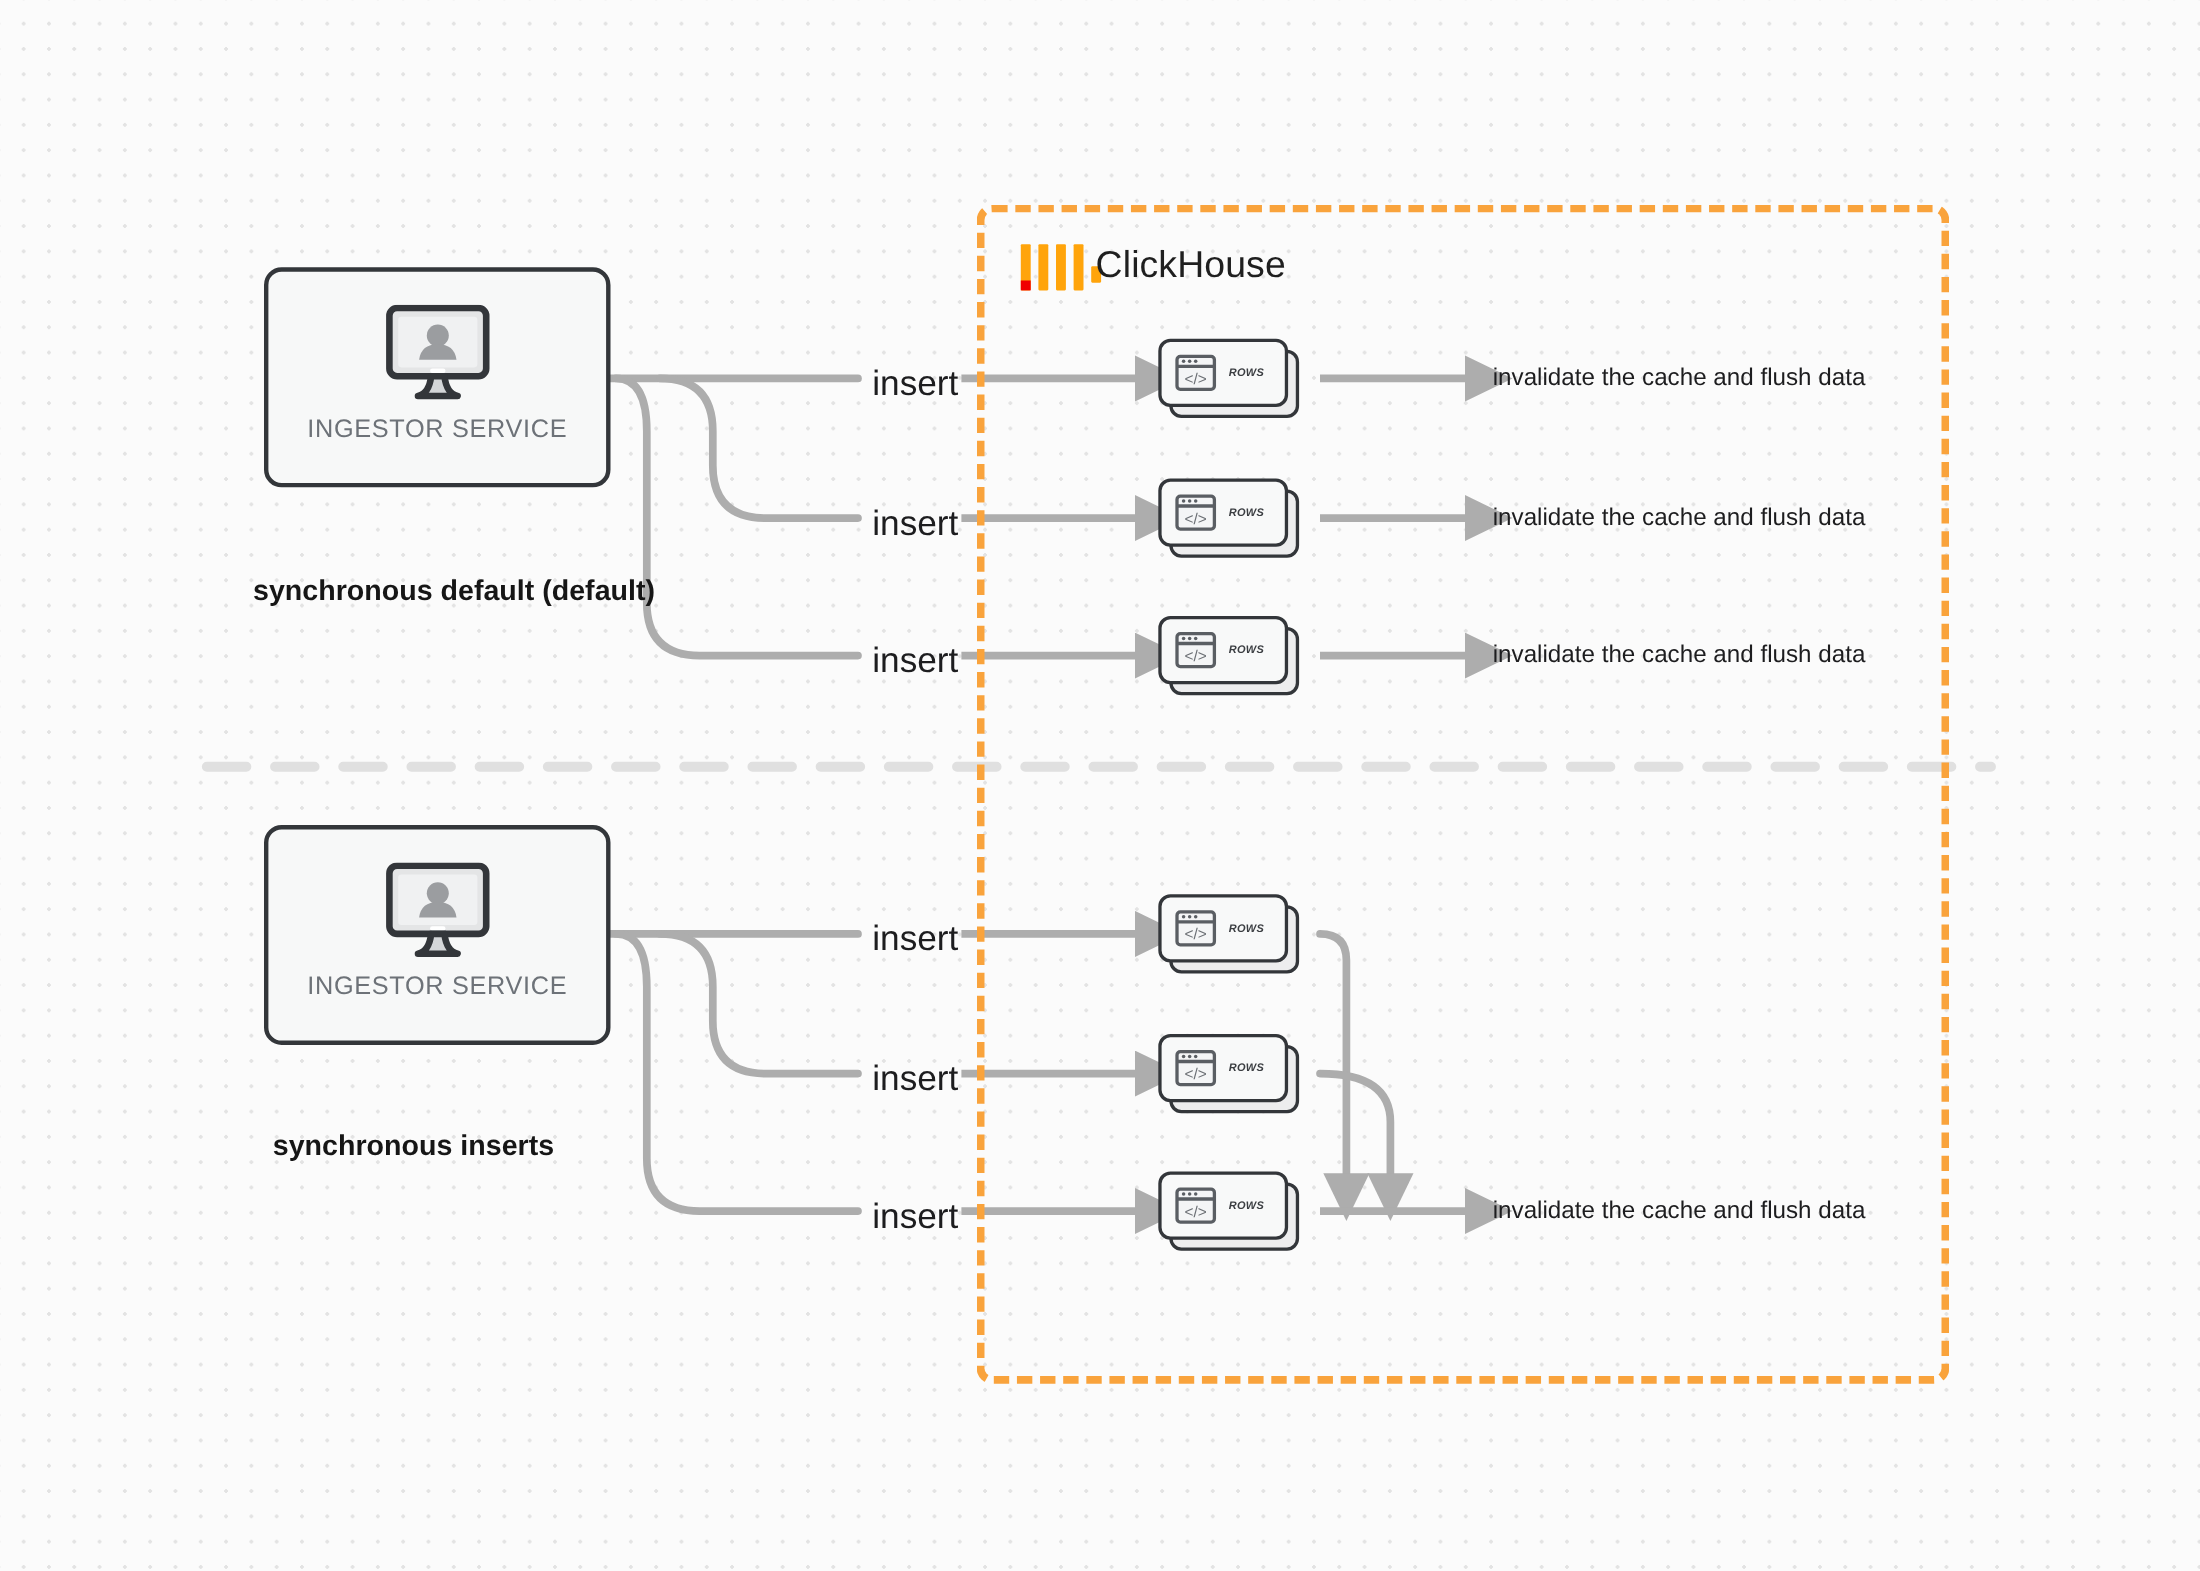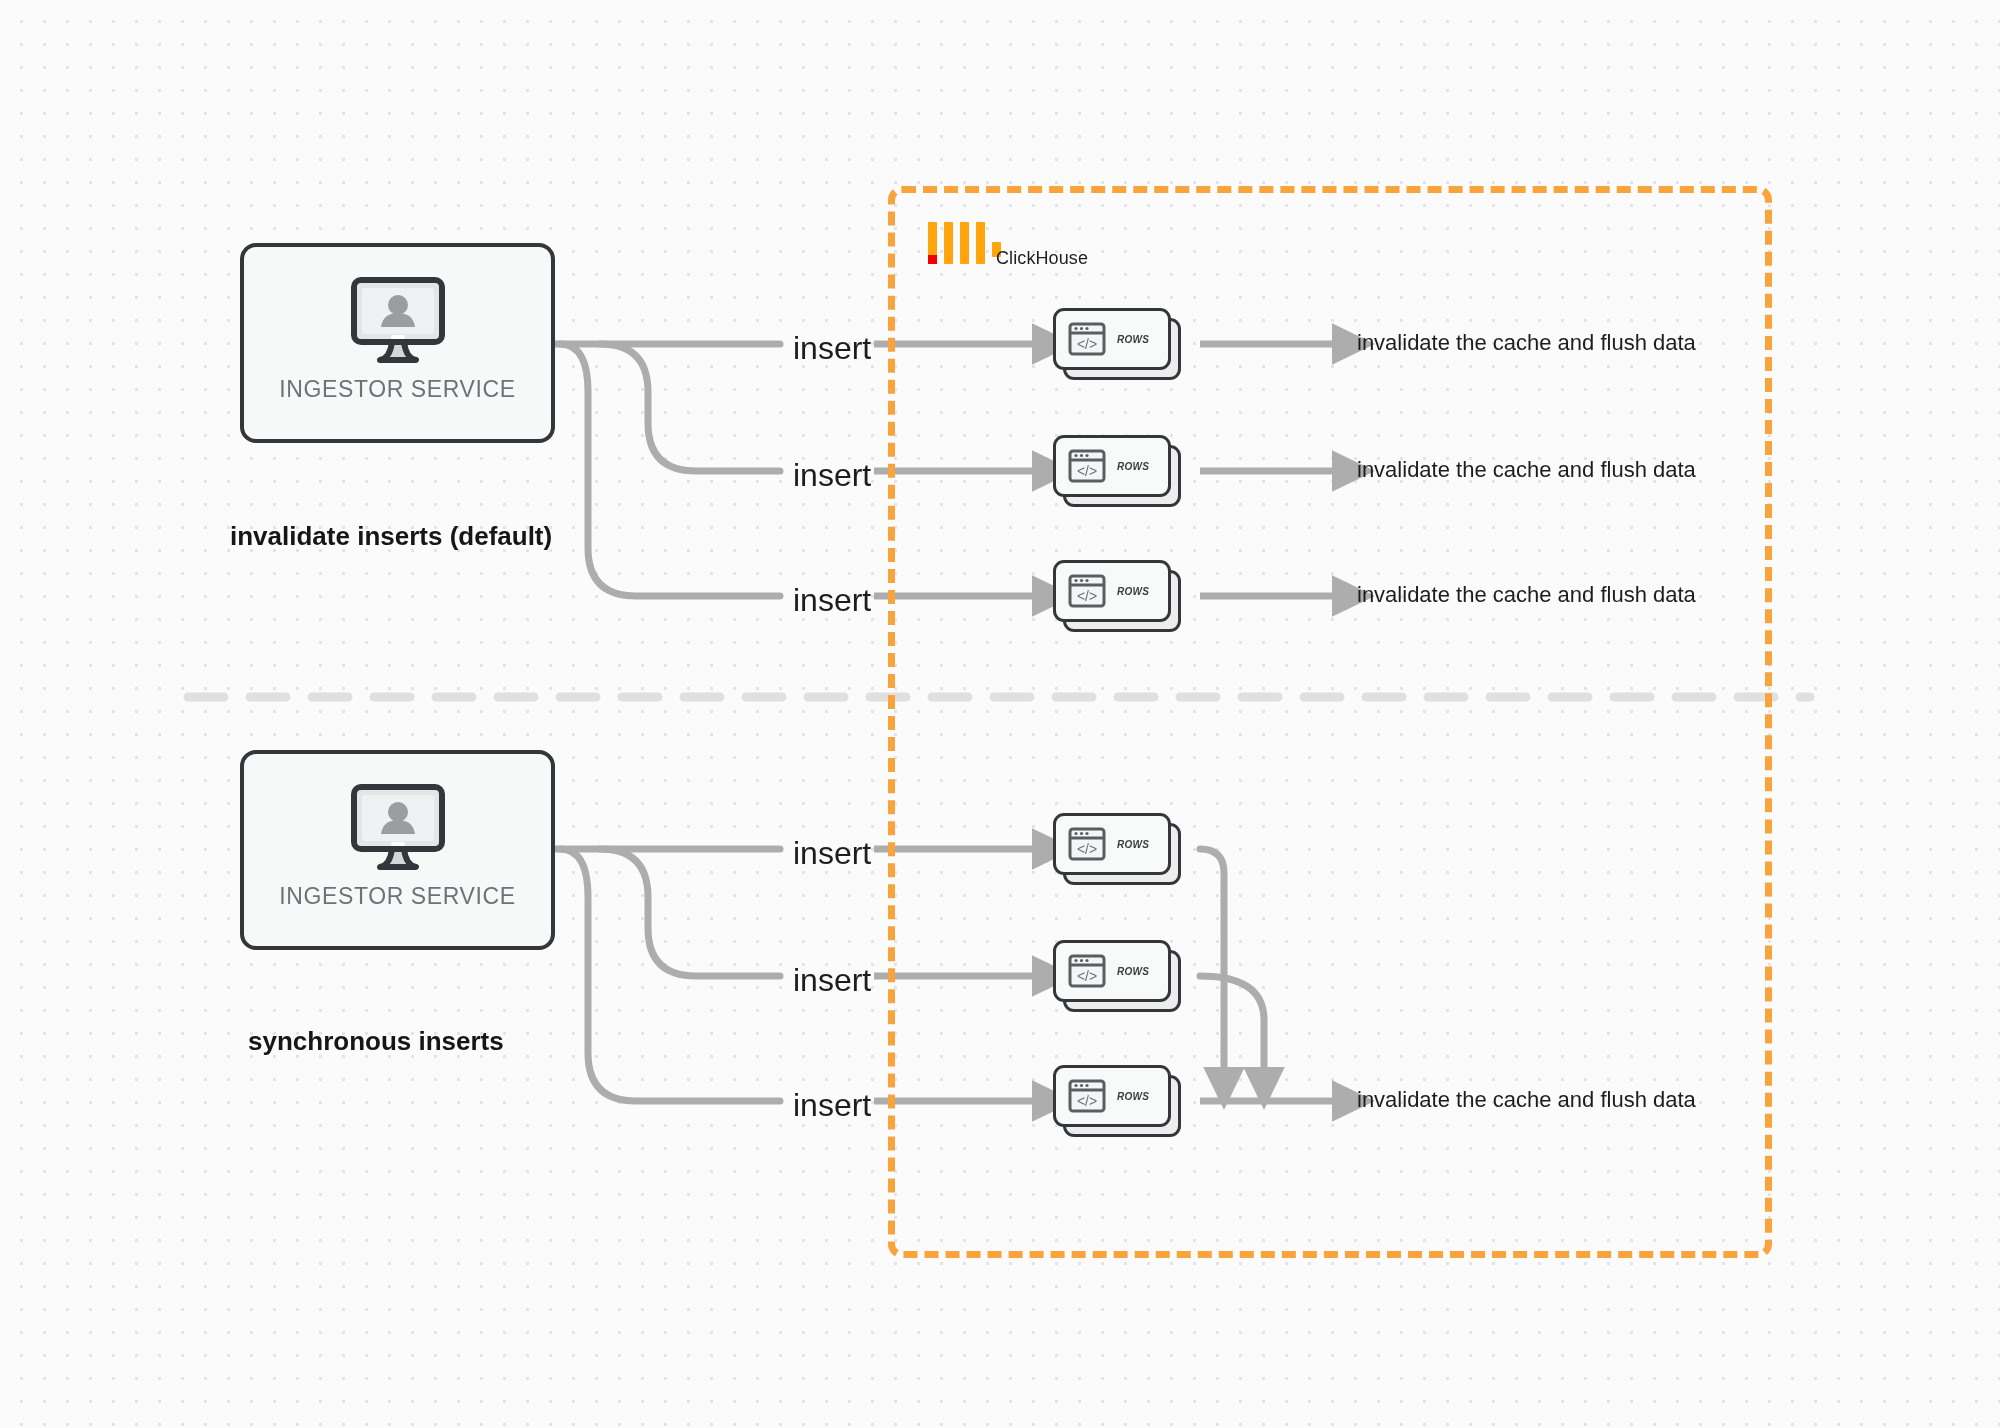--- a/index.html
+++ b/index.html
@@ -28,21 +28,21 @@
   .ch-logo{position:absolute;left:928px;top:222px;width:60px;height:42px;}
   .ch-bar{position:absolute;width:9px;height:42px;background:#FFA40B;border-radius:1px;}
   .ch-bar.b1{left:0;}
   .ch-bar.b2{left:16px;}
   .ch-bar.b3{left:32px;}
   .ch-bar.b4{left:48px;}
   .ch-red{position:absolute;left:0;top:33px;width:9px;height:9px;background:#F00000;}
   .ch-sq{position:absolute;left:64px;top:20px;width:9px;height:15px;background:#FFA40B;border-radius:1px;}
   .ch-name{
     position:absolute;left:996px;top:222px;
-    font-size:18px;color:#1f1f1f;letter-spacing:.1px;margin-top:26px;
+    font-size:34px;color:#1f1f1f;letter-spacing:.1px;
   }
 
   
   .svc{
     position:absolute;width:315px;height:200px;
     background:#f7f8f8;border:4px solid #33363a;border-radius:16px;
     box-sizing:border-box;
   }
   .svc.sync{left:240px;top:243px;}
   .svc.async{left:240px;top:750px;}
@@ -144,21 +144,21 @@
       <rect x="12" y="11" width="72" height="46" rx="3" fill="#f0f1f2"></rect>
       <circle cx="48" cy="28" r="10" fill="#9b9da0"></circle>
       <path d="M31 50 q2 -14 17 -14 q15 0 17 14 z" fill="#9b9da0"></path>
       <rect x="41" y="58" width="14" height="4" rx="2" fill="#ffffff"></rect>
       <path d="M30 83 q10 -2 12 -18 h12 q2 16 12 18 z" fill="#d4d6d8" stroke="#33363a" stroke-width="6" stroke-linejoin="round"></path>
     </svg>
   </div>
   <div class="svc-label">INGESTOR SERVICE</div>
 </div>
 
-<div class="lbl mode-lbl" style="left:230px;top:521px;">invalidate inserts (default)</div>
+<div class="lbl mode-lbl" style="left:230px;top:521px;">synchronous default (default)</div>
 
 <div class="lbl insert-lbl" style="left:793px;top:330px;">insert</div>
 <div class="lbl insert-lbl" style="left:793px;top:457px;">insert</div>
 <div class="lbl insert-lbl" style="left:793px;top:582px;">insert</div>
 
 <div class="rows" style="left:1053px;top:308px;">
   <div class="rows-back"></div>
   <div class="rows-front">
     <svg width="40" height="40" viewBox="0 0 40 40">
       <rect x="3" y="5" width="34" height="30" rx="3" fill="#f4f5f6" stroke="#5a5e63" stroke-width="3"></rect>

